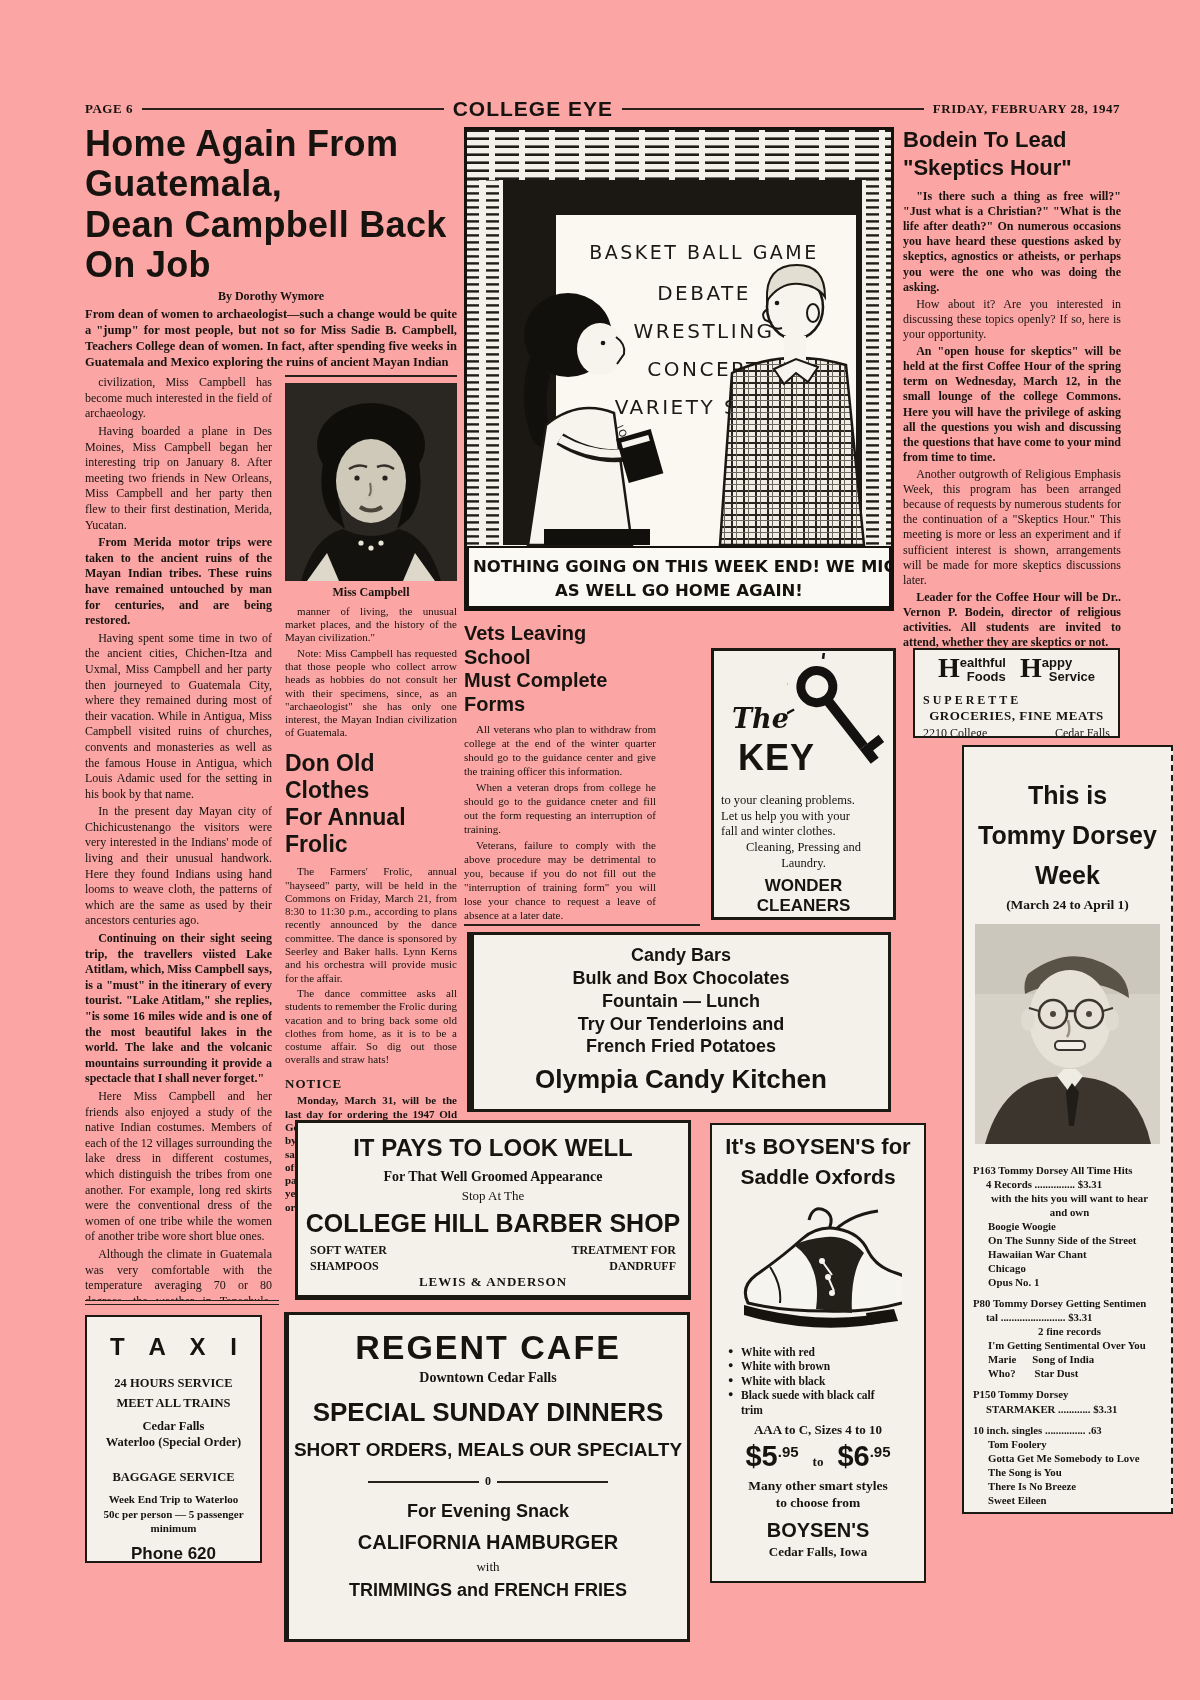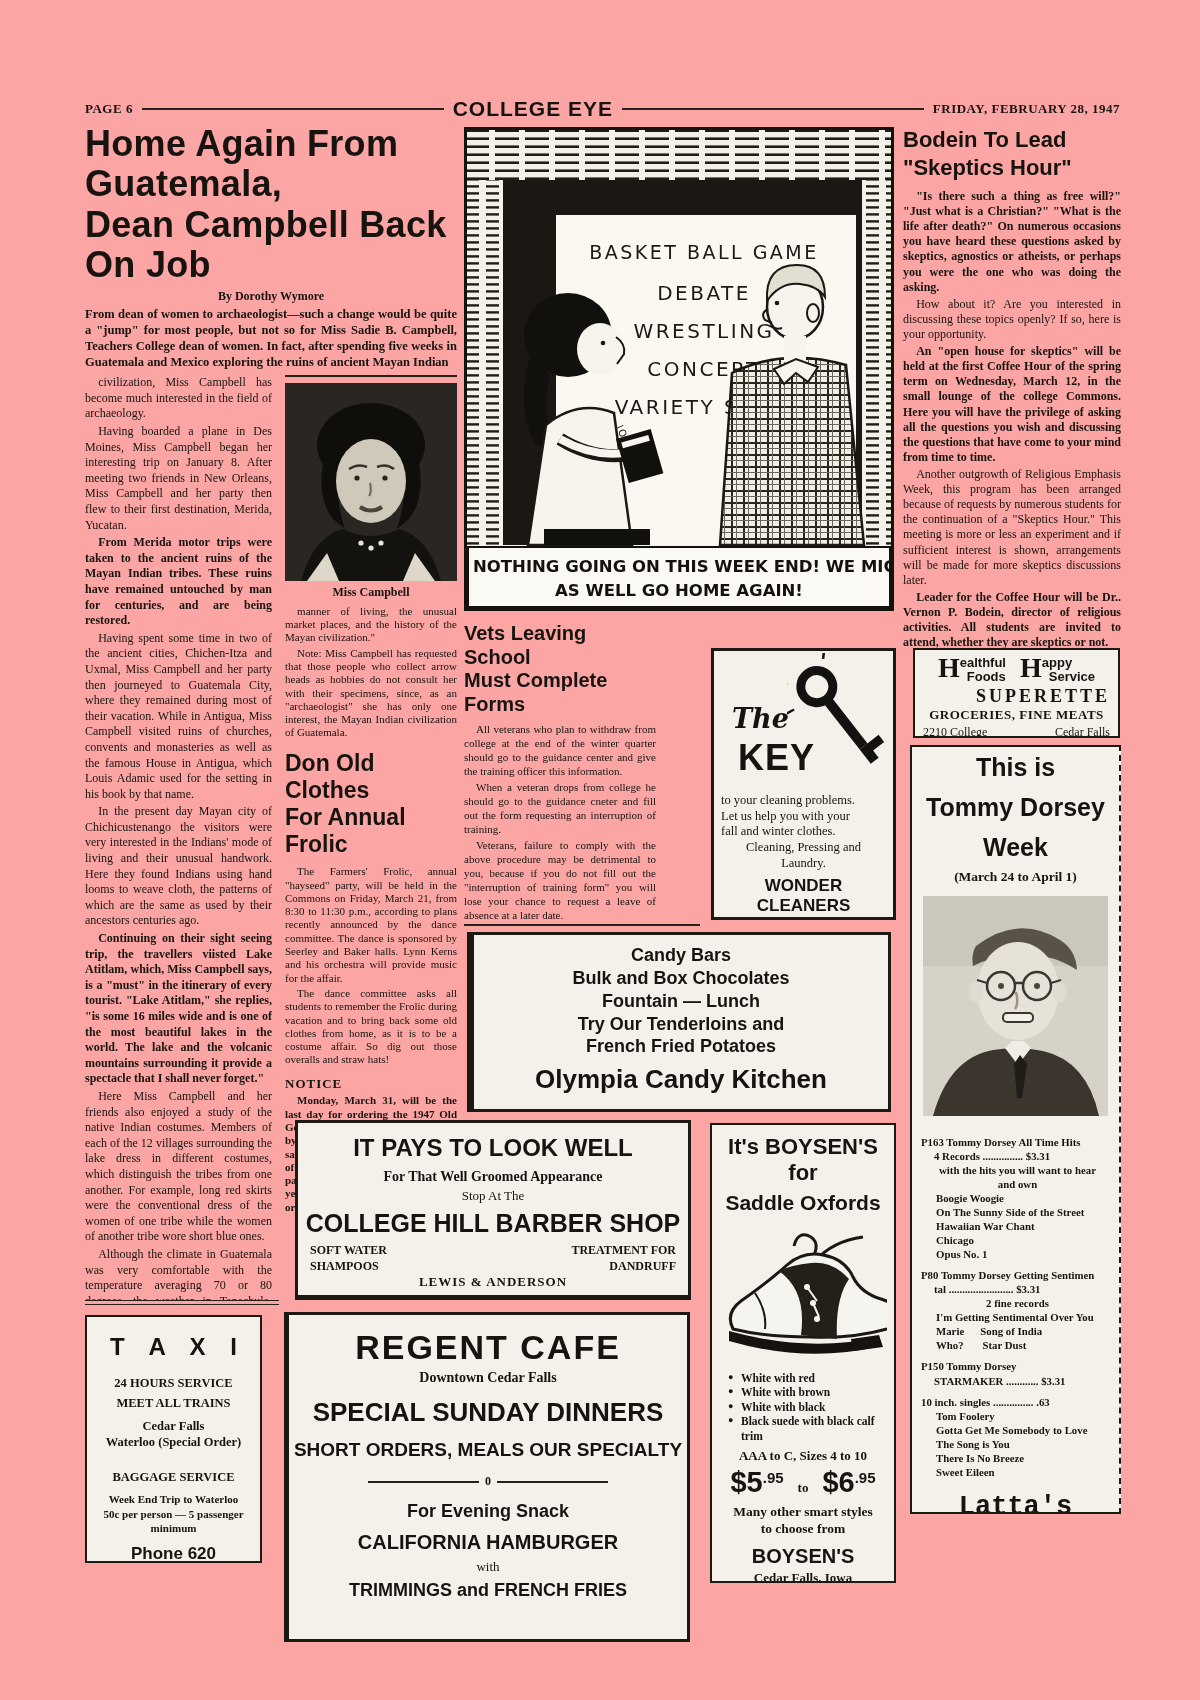--- a/index.html
+++ b/index.html
@@ -56,27 +56,27 @@
   .cl-name{text-align:center;font-family:"Liberation Sans",sans-serif;font-weight:bold;font-size:17px;margin-top:5px;}
   .cl-loc{text-align:center;font-weight:bold;font-size:13px;margin-top:3px;}
 
   
   .superette{left:913px;top:648px;width:207px;height:90px;border:2.5px solid #1c1913;padding:4px 8px 0;overflow:hidden;}
   .sup-row{display:flex;justify-content:center;gap:14px;}
   .sup-pair{display:flex;}
   .sup-H{font-weight:bold;font-size:28px;line-height:1;}
   .sup-words{display:flex;flex-direction:column;font-family:"Liberation Sans",sans-serif;font-weight:bold;font-size:13px;line-height:1.1;margin-top:2px;}
   .sup-words span:last-child{margin-left:7px;}
-  .sup-name{text-align:right;font-weight:bold;font-size:18px;letter-spacing:3px;margin-top:1px;}
+  .sup-name{text-align:left;font-weight:bold;font-size:12px;letter-spacing:3px;margin-top:8px;}
   .sup-line{text-align:center;font-weight:bold;font-size:13px;letter-spacing:.5px;}
   .sup-addr{display:flex;justify-content:space-between;font-size:12px;margin-top:2px;}
 
   
-  .dorsey{left:910px;top:745px;width:211px;height:769px;border:2px solid #1c1913;border-right:2px dashed #1c1913;
-          text-align:center;padding-top:8px;overflow:hidden;}
+  .dorsey{left:962px;top:745px;width:211px;height:769px;border:2px solid #1c1913;border-right:2px dashed #1c1913;
+          text-align:center;padding-top:36px;overflow:hidden;}
   .d-big{font-family:"Liberation Sans",sans-serif;font-weight:bold;font-size:25px;line-height:1;}
   .d-big + .d-big{margin-top:15px;}
   .d-dates{font-weight:bold;font-size:13.5px;margin-top:9px;}
   .d-photo{margin:11px auto 0;width:185px;}
   .d-photo svg{display:block;}
   .records{text-align:left;padding:12px 5px 0 9px;font-weight:bold;font-size:10.8px;line-height:1.3;}
   .rec{margin-top:7px;}
   .rec-price{padding-left:13px;}
   .rec-note{text-align:center;}
   .rec-songs div{margin-left:15px;white-space:pre-wrap;}
@@ -120,21 +120,21 @@
   .reg-l2{font-family:"Liberation Sans",sans-serif;font-weight:bold;font-size:19px;margin-top:11px;}
   .reg-div{display:flex;align-items:center;justify-content:center;gap:6px;margin:13px auto 0;width:240px;}
   .reg-div .dash{flex:1;height:2px;background:#26221b;}
   .reg-div .o{font-size:12px;font-weight:bold;}
   .reg-snack{font-family:"Liberation Sans",sans-serif;font-weight:bold;font-size:18px;margin-top:12px;}
   .reg-item{font-family:"Liberation Sans",sans-serif;font-weight:bold;font-size:20px;margin-top:9px;}
   .reg-with{font-size:13px;margin-top:5px;}
   .reg-item2{font-family:"Liberation Sans",sans-serif;font-weight:bold;font-size:18px;margin-top:5px;}
 
   
-  .boysens{left:710px;top:1123px;width:186px;height:460px;border:2.5px solid #1c1913;padding-top:9px;overflow:hidden;}
+  .boysens{left:710px;top:1123px;width:216px;height:460px;border:2.5px solid #1c1913;padding-top:9px;overflow:hidden;}
   .boy-its{text-align:center;font-family:"Liberation Sans",sans-serif;font-weight:bold;font-size:22px;}
   .boy-prod{text-align:center;font-family:"Liberation Sans",sans-serif;font-weight:bold;font-size:21px;margin-top:5px;}
   .shoe-art{display:block;margin:4px auto 0;}
   .boy-opts{margin:2px 0 0 16px;font-weight:bold;font-size:11.5px;line-height:1.25;width:150px;}
   .boy-opts div{position:relative;padding-left:13px;}
   .boy-opts div::before{content:"●";position:absolute;left:0;top:1px;font-size:9px;}
   .boy-sizes{text-align:center;font-weight:bold;font-size:13px;margin-top:5px;}
   .price-row{display:flex;justify-content:center;align-items:baseline;gap:14px;margin-top:2px;}
   .pr-big{font-family:"Liberation Sans",sans-serif;font-weight:bold;font-size:29px;}
   .pr-sup{font-size:15px;vertical-align:9px;}

